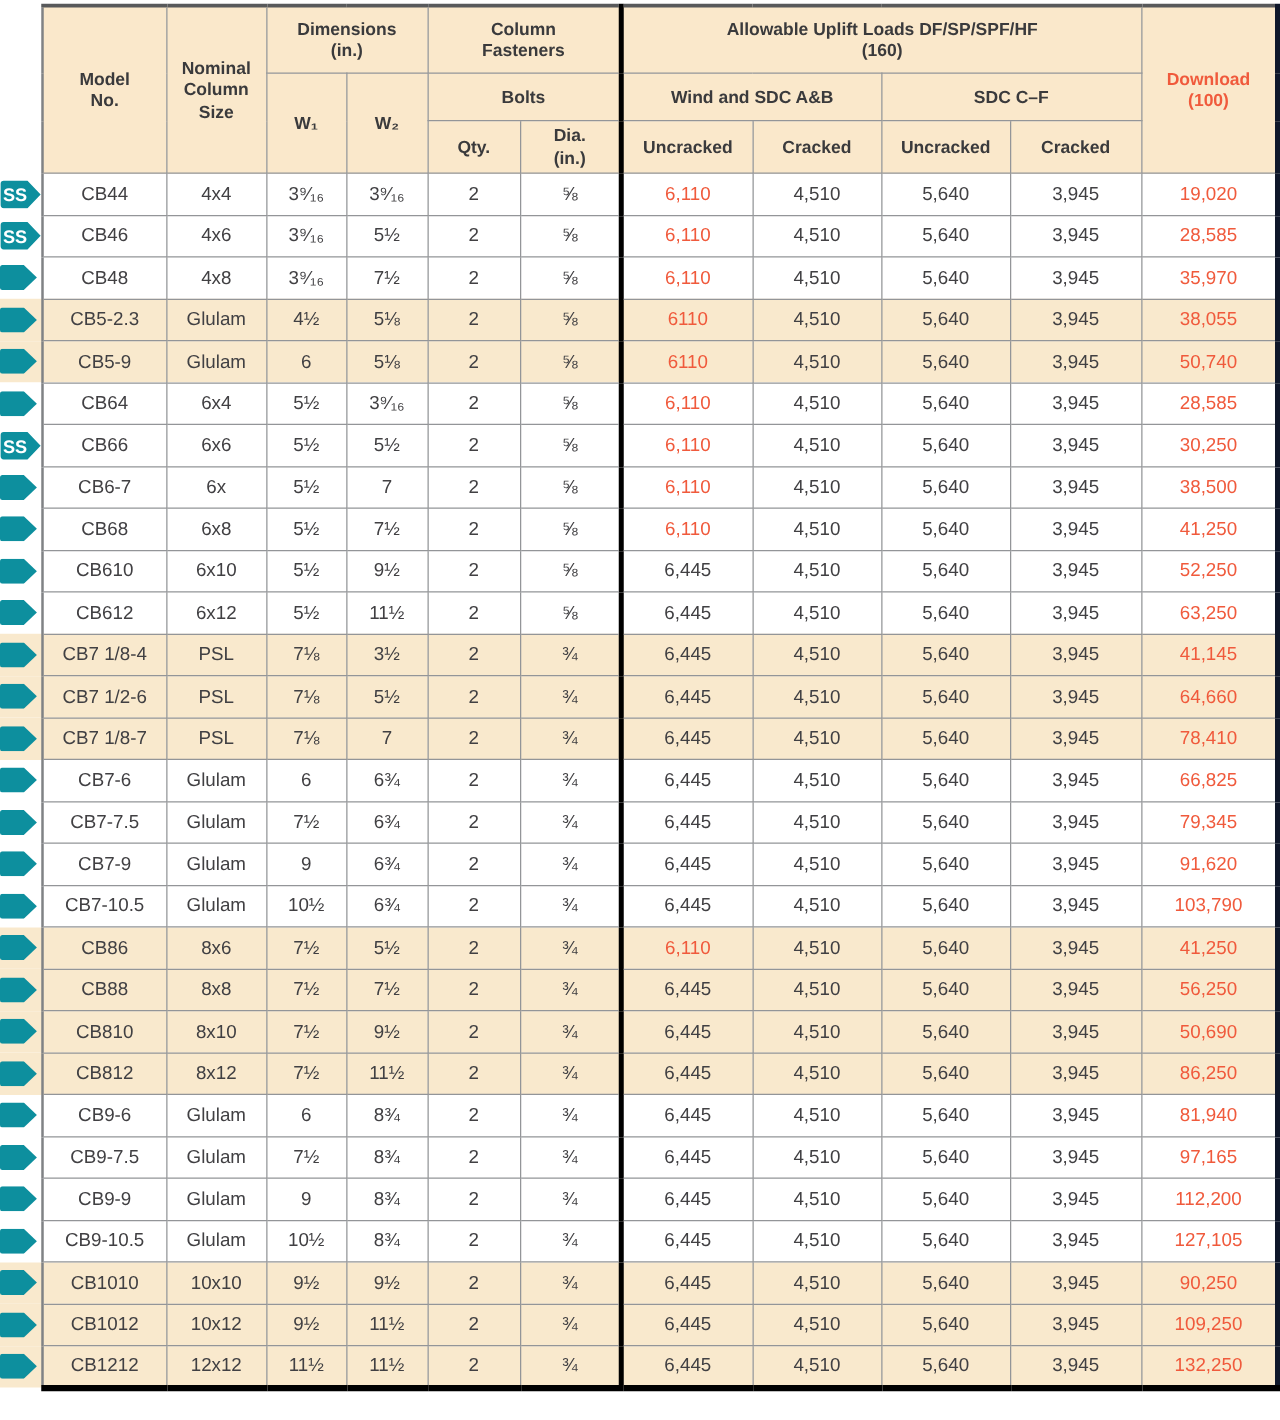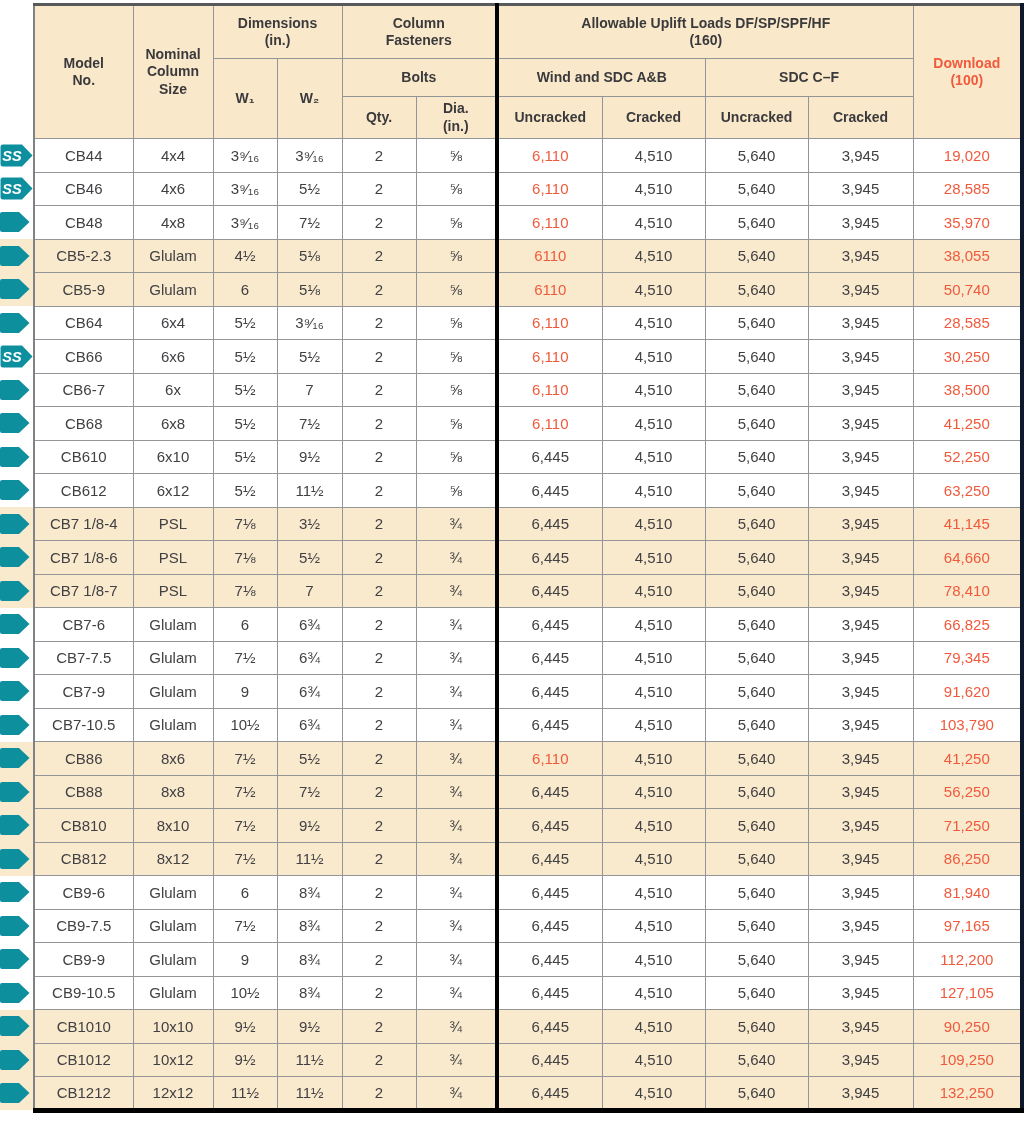--- a/index.html
+++ b/index.html
@@ -4,21 +4,21 @@
 <style>
   html,body{margin:0;padding:0;background:#fff;}
   body{width:1024px;height:1136px;font-family:"Liberation Sans","DejaVu Sans",sans-serif;color:#3d3d3f;}
   .wrap{position:relative;padding-top:3px;}
   table{border-collapse:collapse;table-layout:fixed;width:1022px;}
   col.gutter{width:34px;}
   th,td{border:1px solid #939598;text-align:center;vertical-align:middle;padding:0 2px;box-sizing:border-box;}
   th{background:#fae8cb;font-weight:bold;font-size:14px;line-height:1.25;white-space:pre-line;color:#3a3a3c;}
   td{font-size:15px;color:#414043;background:#fff;}
   tr.shaded td{background:#f9e9cd;}
-  td.gutter,th.gutter{border:none;background:#fff;padding:0;text-align:left;font-style:italic;}
+  td.gutter,th.gutter{border:none;background:#fff;padding:0;text-align:left;}
   .topEdge{border-top:3px solid #58595b;}
   .leftEdge{border-left:2px solid #808285;}
   .rightEdge{border-right:4px solid #0f172a;}
   .thickR{border-right:4px solid #000;}
   .botEdge{border-bottom:5px solid #000;}
   tr.hrow1{height:54px;} tr.hrow2{height:38px;} tr.hrow3{height:42px;}
   tbody tr{height:33.5px;}
   .red{color:#f05a3c;}
   th.download{color:#f05a3c;}
   .icon-svg{display:block;}
@@ -322,21 +322,21 @@
           <td class="red rightEdge">41,145</td>
         </tr>
         <tr class="shaded">
           <td class="gutter">
             <span class="ico">
               <svg class="icon-svg" width="30" height="20" viewBox="0 0 30 20">
                 <path d="M2,0 h17 l10.5,10 l-10.5,10 h-17 a2,2 0 0 1 -2,-2 v-16 a2,2 0 0 1 2,-2 z" fill="#0d8f9e"></path>
               </svg>
             </span>
           </td>
-          <td class="leftEdge">CB7 1/8-6</td>
+          <td class="leftEdge">CB7 1/2-6</td>
           <td>PSL</td>
           <td>7⅛</td>
           <td>5½</td>
           <td>2</td>
           <td class="thickR">¾</td>
           <td>6,445</td>
           <td>4,510</td>
           <td>5,640</td>
           <td>3,945</td>
           <td class="red rightEdge">64,660</td>
@@ -492,21 +492,21 @@
           <td class="leftEdge">CB810</td>
           <td>8x10</td>
           <td>7½</td>
           <td>9½</td>
           <td>2</td>
           <td class="thickR">¾</td>
           <td>6,445</td>
           <td>4,510</td>
           <td>5,640</td>
           <td>3,945</td>
-          <td class="red rightEdge">71,250</td>
+          <td class="red rightEdge">50,690</td>
         </tr>
         <tr class="shaded">
           <td class="gutter">
             <span class="ico">
               <svg class="icon-svg" width="30" height="20" viewBox="0 0 30 20">
                 <path d="M2,0 h17 l10.5,10 l-10.5,10 h-17 a2,2 0 0 1 -2,-2 v-16 a2,2 0 0 1 2,-2 z" fill="#0d8f9e"></path>
               </svg>
             </span>
           </td>
           <td class="leftEdge">CB812</td>

